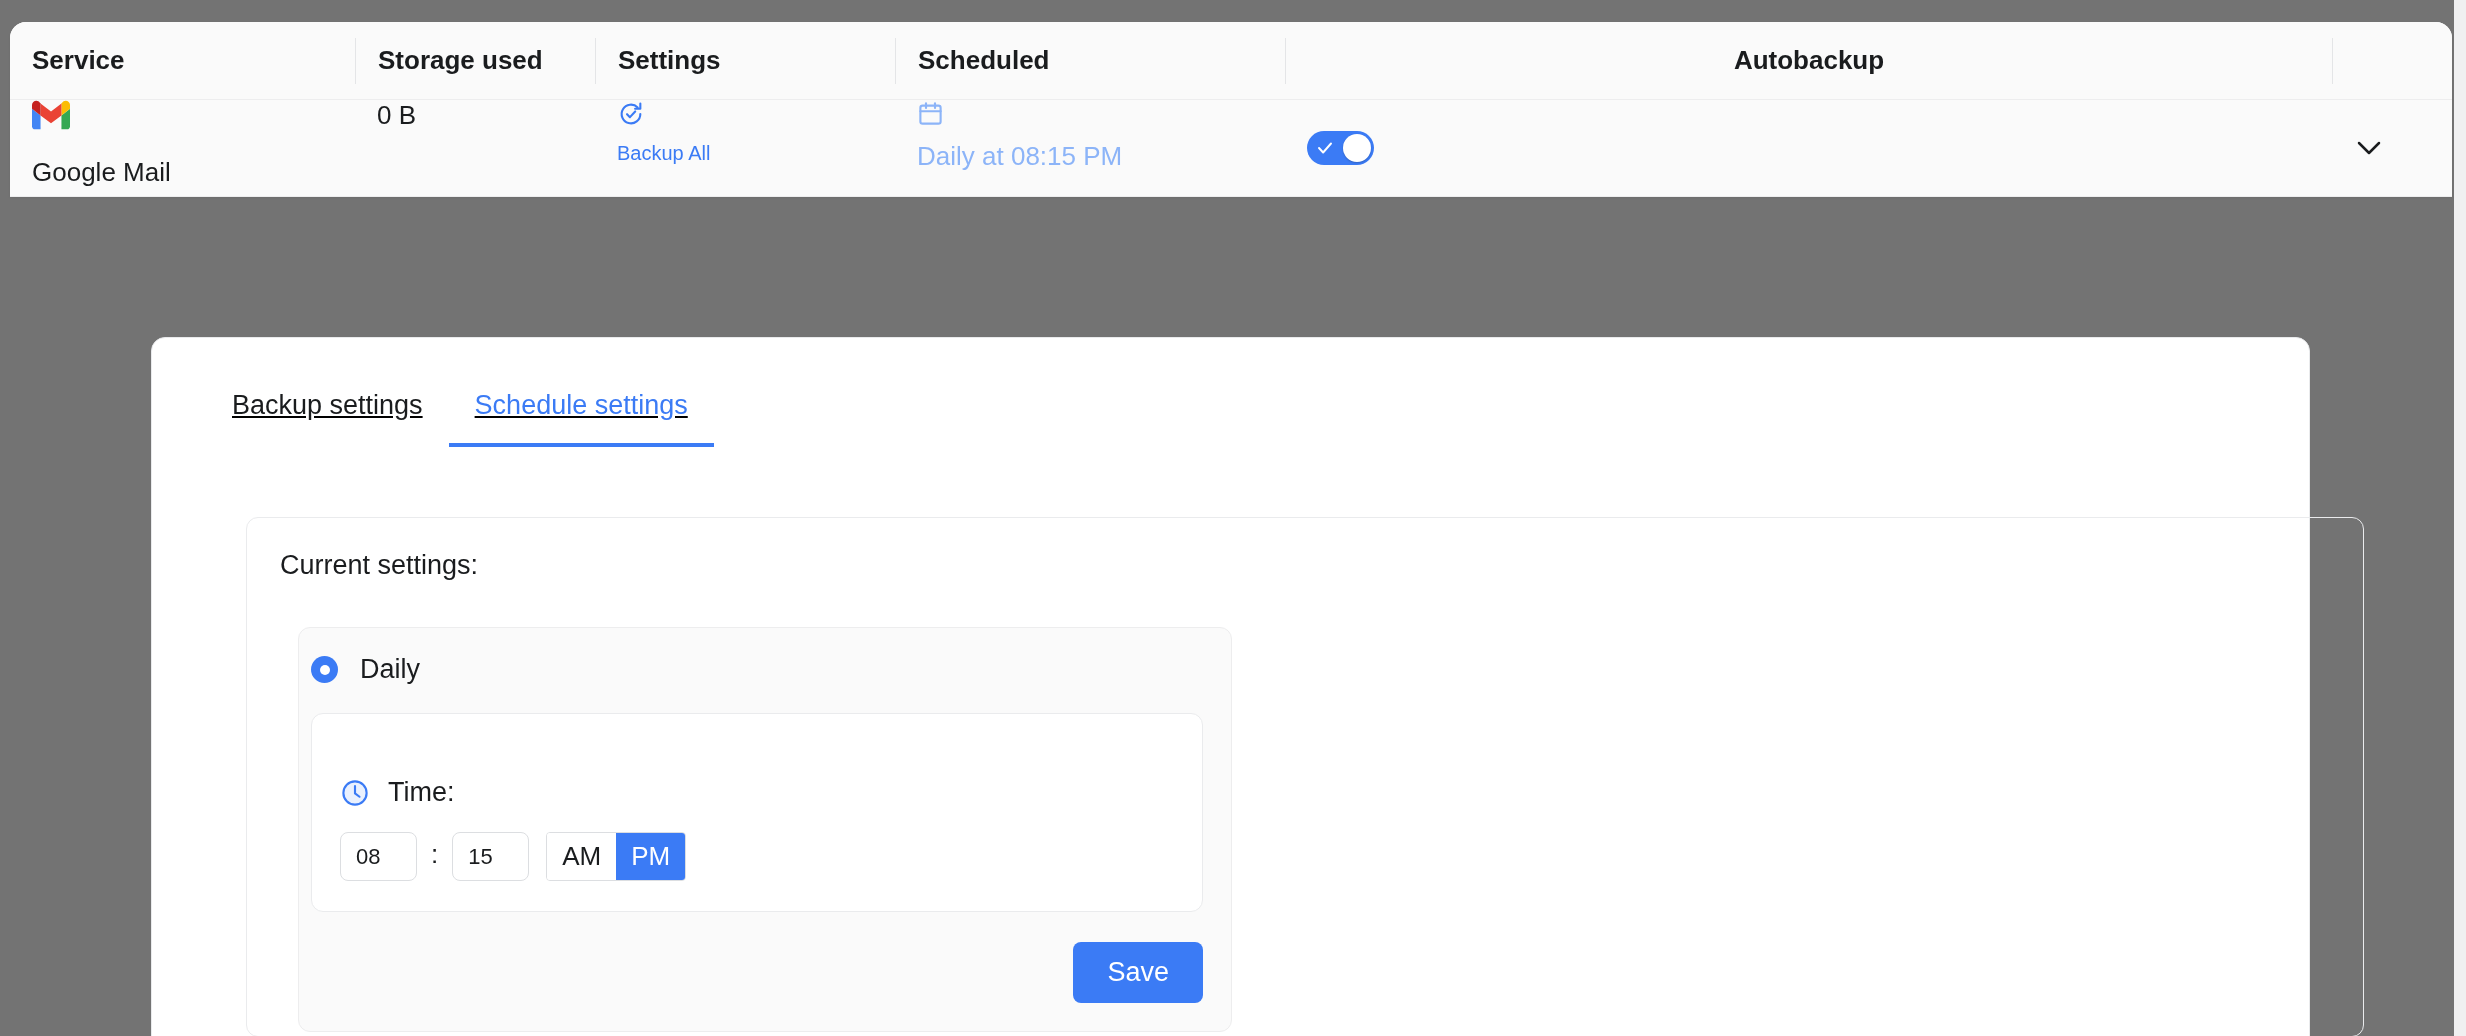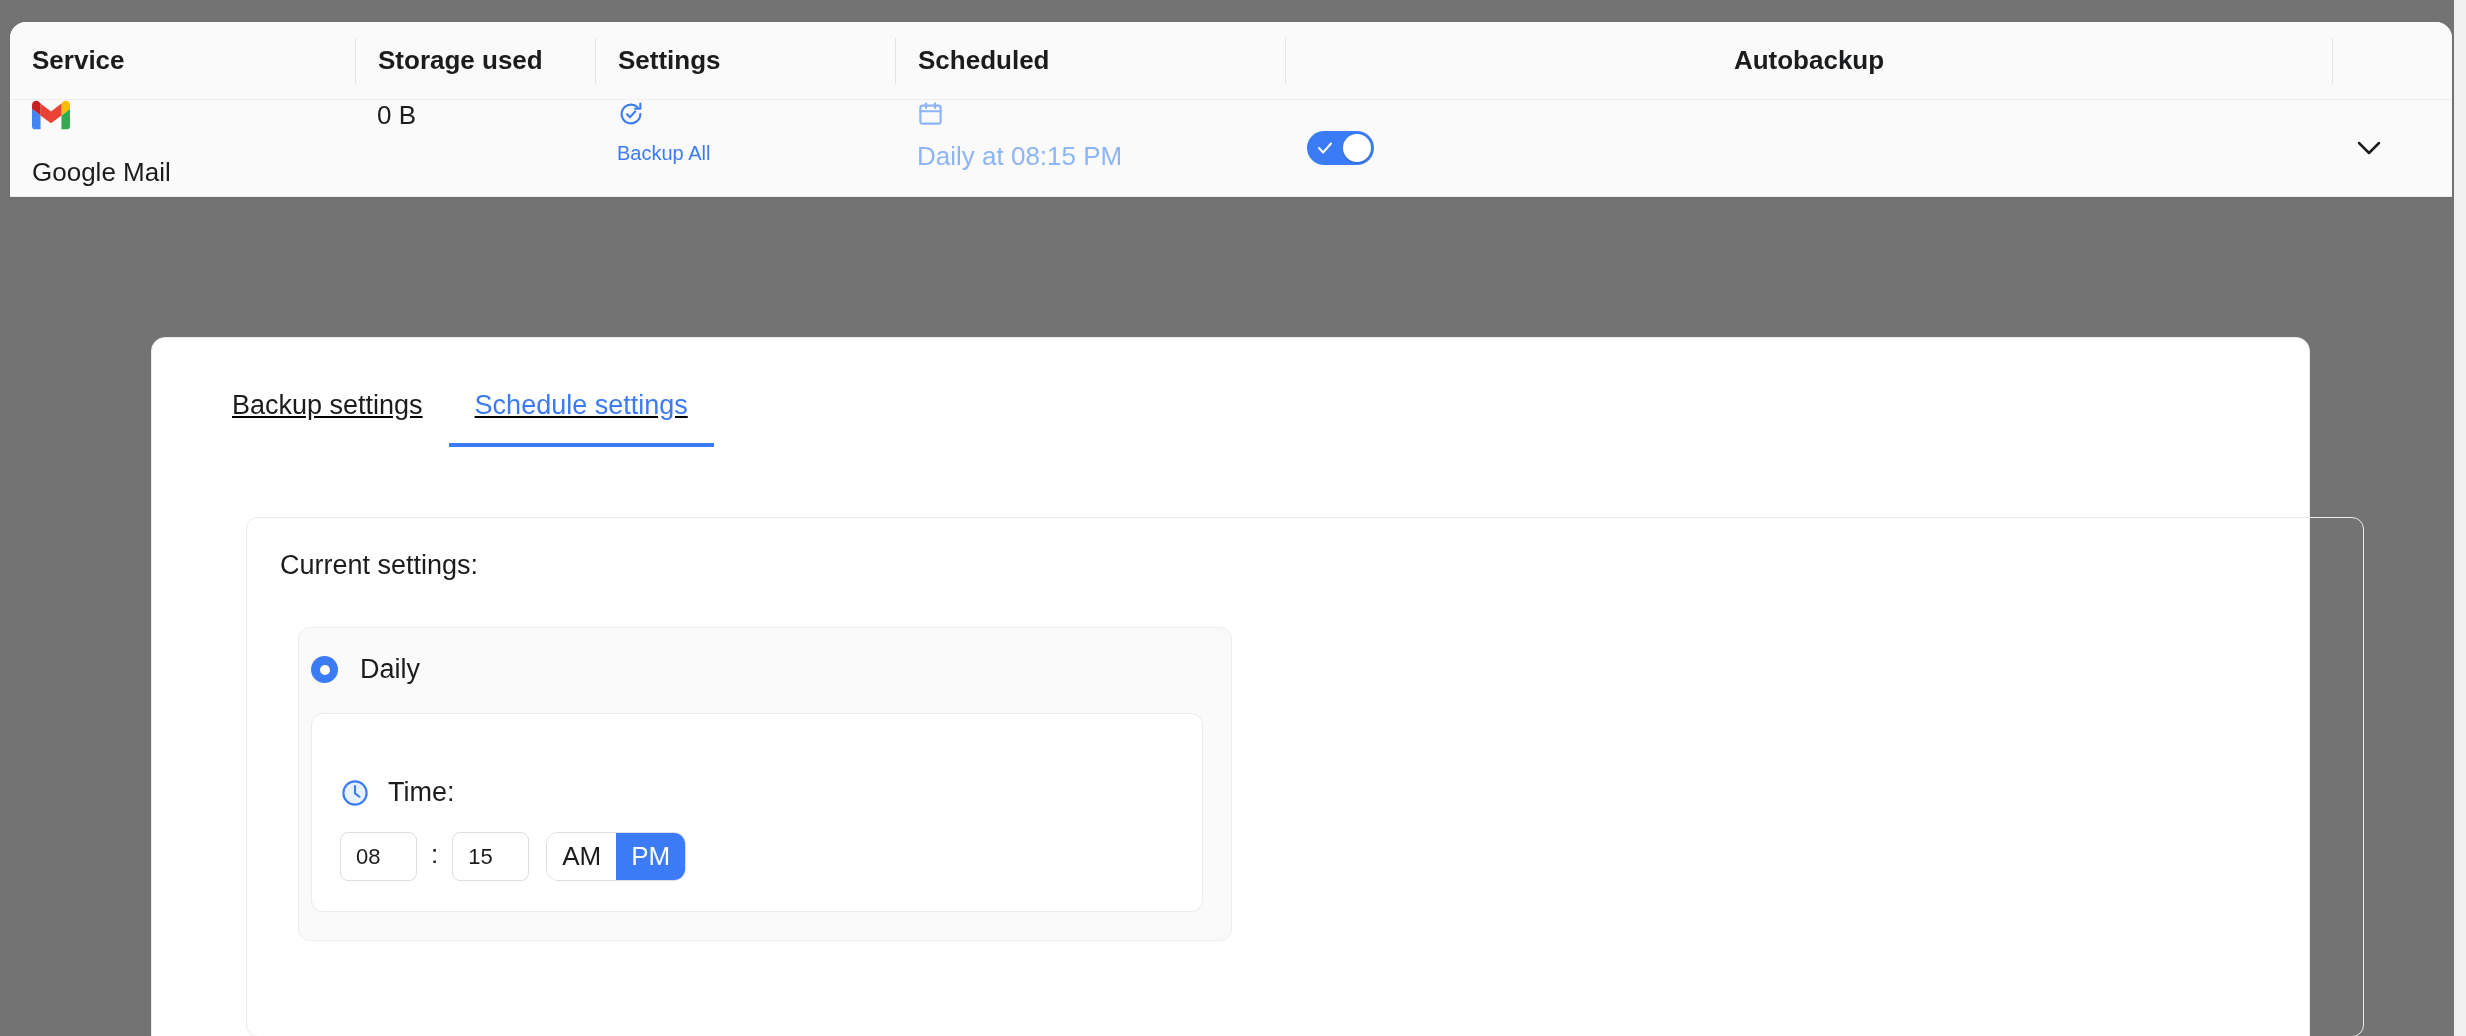--- a/index.html
+++ b/index.html
@@ -250,21 +250,21 @@
   .colon {
     font-size: 26px;
     color: #1a1c1e;
     padding: 0 14px;
     margin-bottom: 4px;
   }
 
   .ampm {
     display: flex;
     margin-left: 17px;
-    border-radius: 12px;
+    border-radius: 4px;
     overflow: hidden;
     border: 1px solid #dcdee1;
     height: 49px;
   }
   .ampm .seg {
     width: 69px;
     display: flex;
     align-items: center;
     justify-content: center;
     font-size: 26px;
@@ -404,20 +404,23 @@
             <input class="time-input" type="text" value="15" style="">
 
             <div class="ampm">
               <div class="seg">AM</div>
               <div class="seg selected">PM</div>
             </div>
           </div>
 
         </div>
 
+        <div class="save-row">
+          <button class="save-button">Save</button>
+        </div>
 
       </div>
     </div>
   </div>
 
   <div class="scrollbar-track"></div>
 
 </div>
 
 </body></html>

